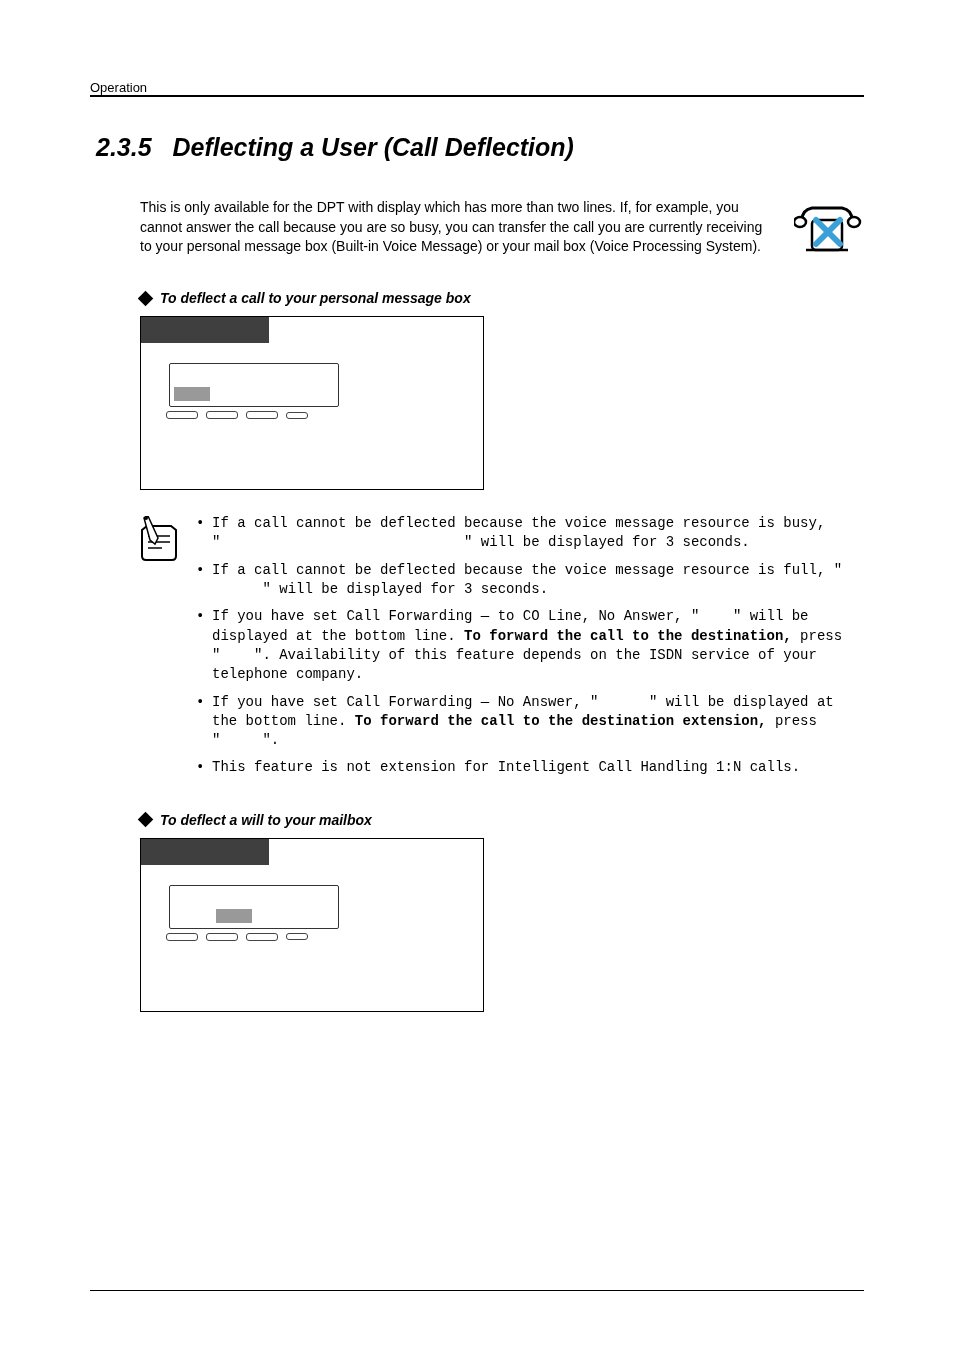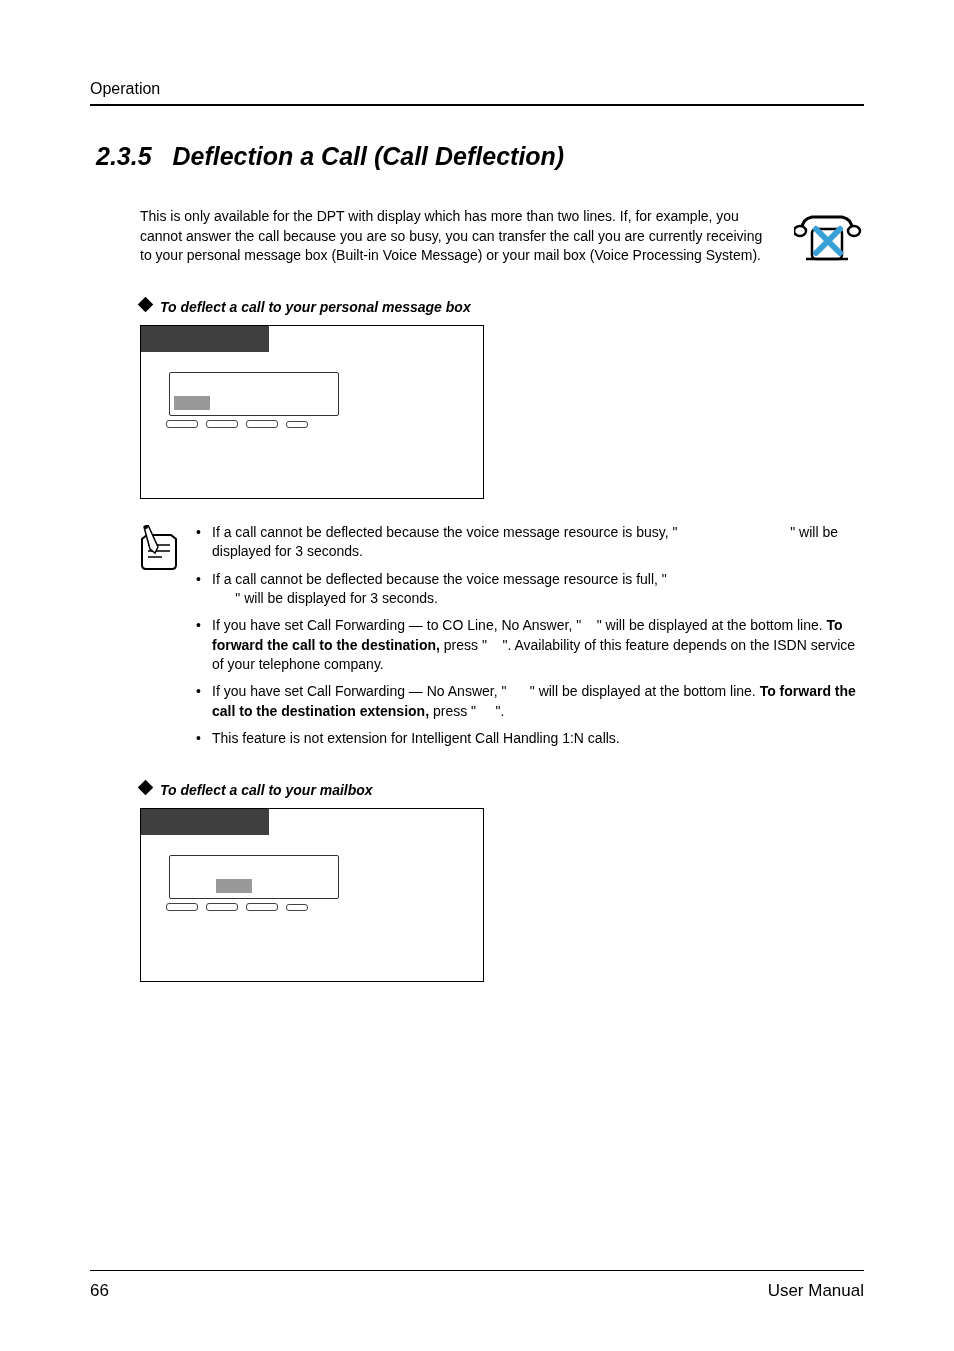--- a/index.html
+++ b/index.html
@@ -12,22 +12,21 @@
       background: #fff;
       width: 954px;
       height: 1351px;
       position: relative;
       padding: 80px 90px 50px 90px;
     }
     .header-area {
       margin-bottom: 10px;
     }
     .header-label {
-      font-size: 16px;
-      margin-bottom: 6px;
+      font-size: 13px;
     }
     .header-divider {
       border-top: 2px solid #000;
       margin-bottom: 36px;
     }
     .section-title {
       font-size: 25px;
       font-weight: bold;
       font-style: italic;
       margin-bottom: 36px;
@@ -45,20 +44,21 @@
       flex: 1;
       margin-right: 18px;
     }
     .phone-icon {
       width: 70px;
       height: 64px;
       flex-shrink: 0;
     }
     .subhead {
       display: flex;
+      align-items: center;
       margin-left: 50px;
       margin-bottom: 10px;
     }
     .diamond {
       width: 11px;
       height: 11px;
       display: inline-block;
       transform: rotate(45deg);
       background: #000;
       margin-right: 9px;
@@ -137,20 +137,21 @@
       height: 46px;
       flex-shrink: 0;
       margin-right: 14px;
       margin-top: 2px;
     }
     .notes-list {
       list-style: none;
       font-size: 14px;
       line-height: 1.38;
       flex: 1;
+      font-family: Liberation Mono, monospace;
     }
     .notes-list li {
       position: relative;
       padding-left: 18px;
       margin-bottom: 8px;
     }
     .notes-list li::before {
       content: "•";
       position: absolute;
       left: 2px;
@@ -178,21 +179,21 @@
   </style>
 </head>
 <body>
 
 <div class="header-area">
   <div class="header-label">Operation</div>
   <div class="header-divider"></div>
 </div>
 
 <h2 class="section-title">
-  <span>2.3.5</span>&nbsp;&nbsp;&nbsp;<span>Deflection a Call (Call Deflection)</span>
+  <span>2.3.5</span>&nbsp;&nbsp;&nbsp;<span>Deflecting a User (Call Deflection)</span>
 </h2>
 
 <div class="intro-row">
   <p class="intro-text">This is only available for the DPT with display which has more than two lines. If, for example, you cannot answer the call because you are so busy, you can transfer the call you are currently receiving to your personal message box (Built-in Voice Message) or your mail box (Voice Processing System).</p>
   <span class="phone-icon">
     <svg viewBox="0 0 70 64" width="70" height="64">
       <g transform="translate(-2,2)">
         <path d="M 10 20 Q 10 10, 20 8 L 50 8 Q 60 10, 60 20" stroke="#000" stroke-width="3" fill="none"></path>
         <ellipse cx="8" cy="22" rx="6" ry="5" stroke="#000" stroke-width="2.5" fill="#fff"></ellipse>
         <ellipse cx="62" cy="22" rx="6" ry="5" stroke="#000" stroke-width="2.5" fill="#fff"></ellipse>
@@ -253,21 +254,21 @@
     </li>
     <li>
       <span>If you have set Call Forwarding — No Answer, "</span>&nbsp;&nbsp;&nbsp;&nbsp;&nbsp;&nbsp;<span>" will be displayed at the bottom line. </span><span class="bold">To forward the call to the destination extension,</span><span> press "</span>&nbsp;&nbsp;&nbsp;&nbsp;&nbsp;<span>".</span>
     </li>
     <li>This feature is not extension for Intelligent Call Handling 1:N calls.</li>
   </ul>
 </div>
 
 <div class="subhead">
   <span class="diamond"></span>
-  <span class="subhead-text">To deflect a call to your mailbox</span>
+  <span class="subhead-text">To deflect a will to your mailbox</span>
 </div>
 
 <div class="display-box">
   <div class="box-bar"></div>
   <div class="box-body">
     <div class="screen-outer">
       <div class="screen-inner">
         <div class="screen-highlight pos-second"></div>
       </div>
     </div>
@@ -276,17 +277,13 @@
       <span class="softkey"></span>
       <span class="softkey"></span>
       <span class="softkey small"></span>
     </div>
     <div class="box-bottom-space"></div>
   </div>
 </div>
 
 <div class="footer">
   <div class="footer-divider"></div>
-  <div class="footer-row">
-    <span>66</span>
-    <span>User Manual</span>
-  </div>
 </div>
 
 </body></html>

